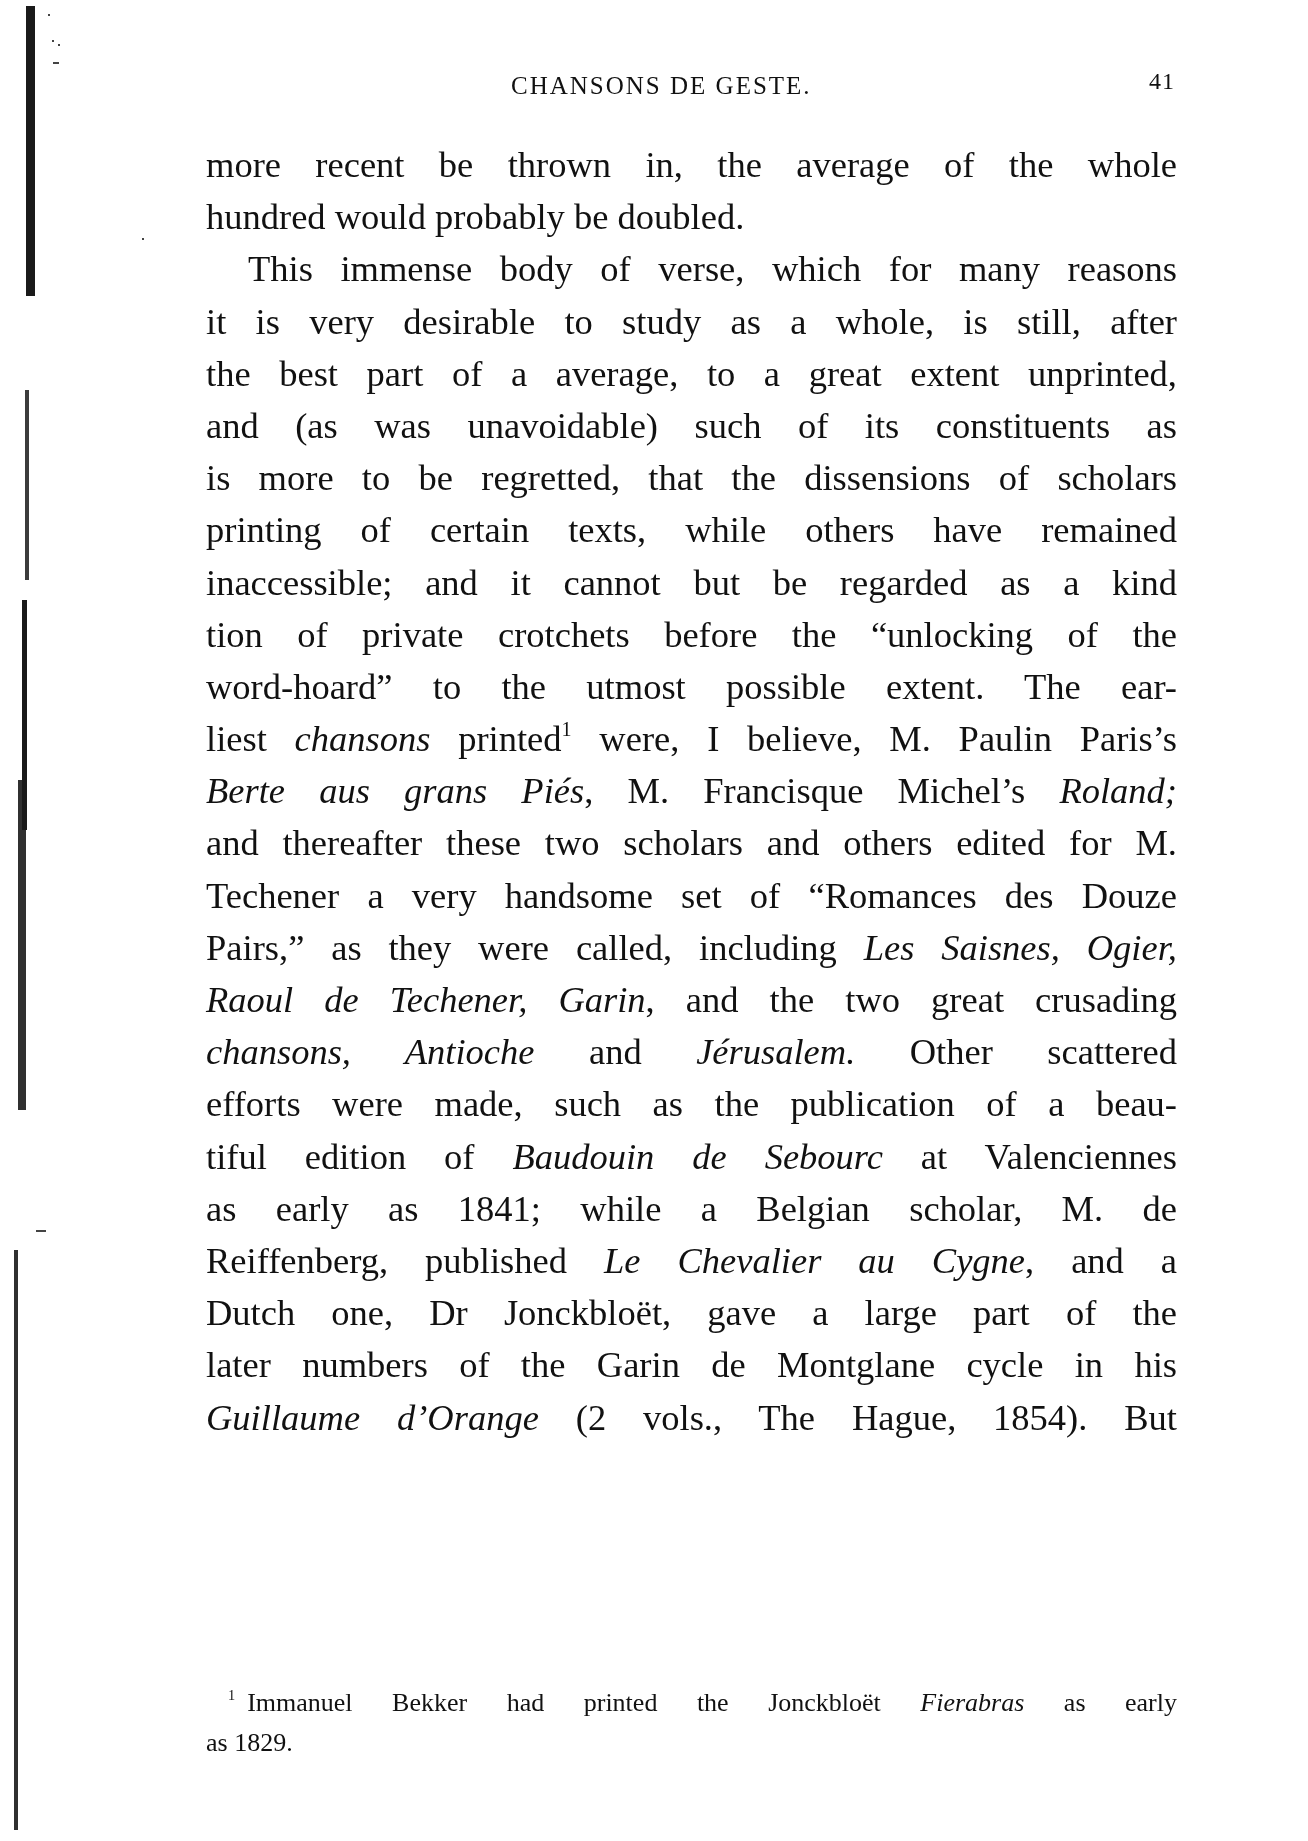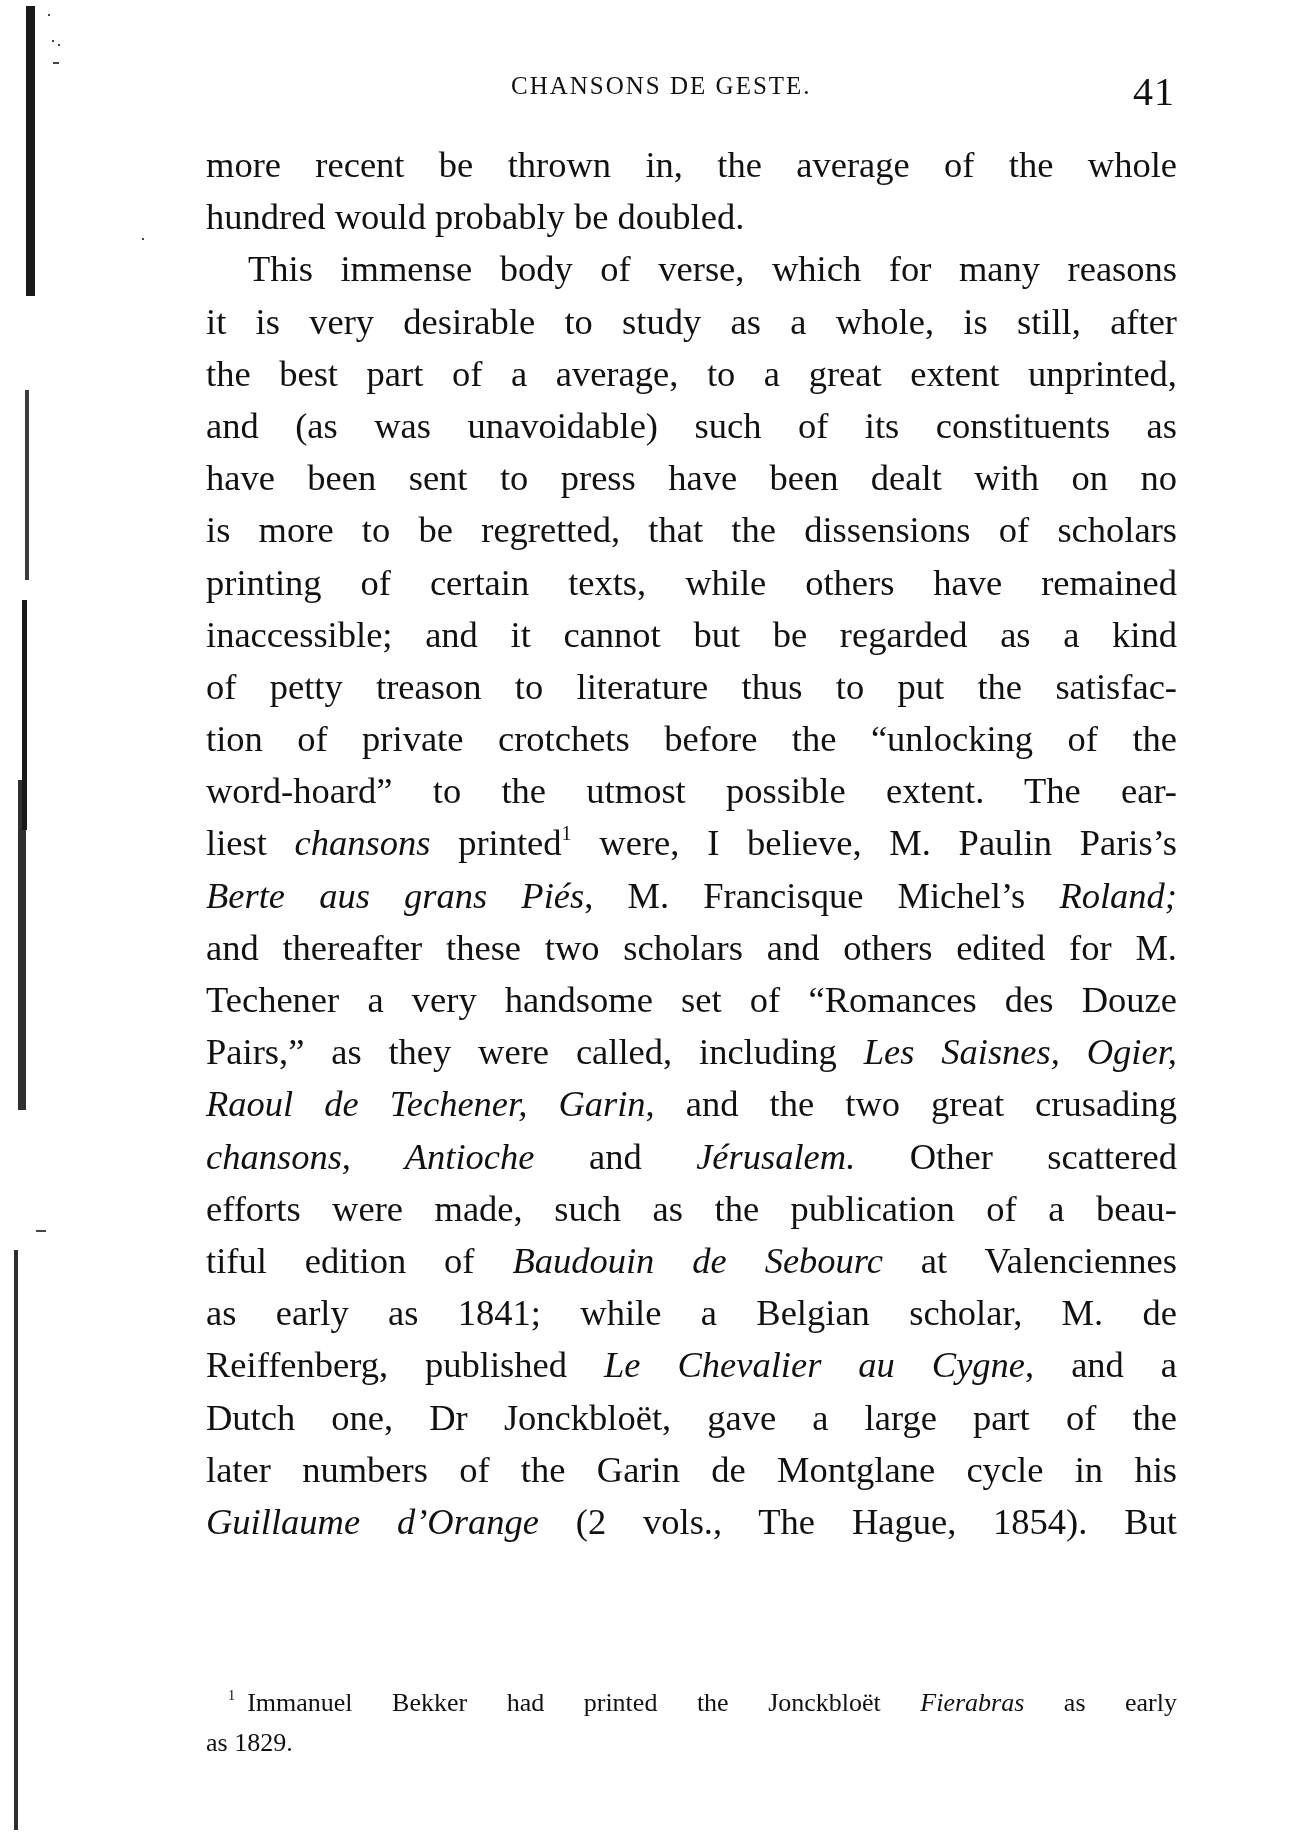--- a/index.html
+++ b/index.html
@@ -42,21 +42,21 @@
     .running-title {
       position: absolute;
       left: 305px;
       top: 0;
       text-transform: uppercase;
     }
     .page-number {
       position: absolute;
       right: 2px;
       top: -4px;
-      font-size: 40px;
+      font-size: 24px;
       letter-spacing: 1px;
     }
     .body-text {
       position: absolute;
       left: 206px;
       top: 139px;
       width: 971px;
       font-size: 36.5px;
       line-height: 52.2px;
     }
@@ -122,25 +122,23 @@
     <span class="page-number">41</span>
   </div>
 
   <div class="body-text" id="body-text">
       <span class="line"><span>more recent be thrown in, the average of the whole</span></span>
       <span class="line last"><span>hundred would probably be doubled.</span></span>
       <span class="line indent"><span>This immense body of verse, which for many reasons</span></span>
       <span class="line"><span>it is very desirable to study as a whole, is still, after</span></span>
       <span class="line"><span>the best part of a average, to a great extent unprinted,</span></span>
       <span class="line"><span>and (as was unavoidable) such of its constituents as</span></span>
-      <span class="line"><span>have been sent to press have been dealt with on no</span></span>
       <span class="line"><span>is more to be regretted, that the dissensions of scholars</span></span>
       <span class="line"><span>printing of certain texts, while others have remained</span></span>
       <span class="line"><span>inaccessible; and it cannot but be regarded as a kind</span></span>
-      <span class="line"><span>of petty treason to literature thus to put the satisfac-</span></span>
       <span class="line"><span>tion of private crotchets before the “unlocking of the</span></span>
       <span class="line"><span>word-hoard” to the utmost possible extent.  The ear-</span></span>
       <span class="line"><span>liest </span><i>chansons</i><span> printed</span><sup>1</sup><span> were, I believe, M. Paulin Paris’s</span></span>
       <span class="line"><i>Berte aus grans Piés</i><span>, M. Francisque Michel’s </span><i>Roland;</i></span>
       <span class="line"><span>and thereafter these two scholars and others edited for M.</span></span>
       <span class="line"><span>Techener a very handsome set of “Romances des Douze</span></span>
       <span class="line"><span>Pairs,” as they were called, including </span><i>Les Saisnes, Ogier,</i></span>
       <span class="line"><i>Raoul de Techener, Garin</i><span>, and the two great crusading</span></span>
       <span class="line"><i>chansons, Antioche</i><span> and </span><i>Jérusalem.</i><span>  Other scattered</span></span>
       <span class="line"><span>efforts were made, such as the publication of a beau-</span></span>

